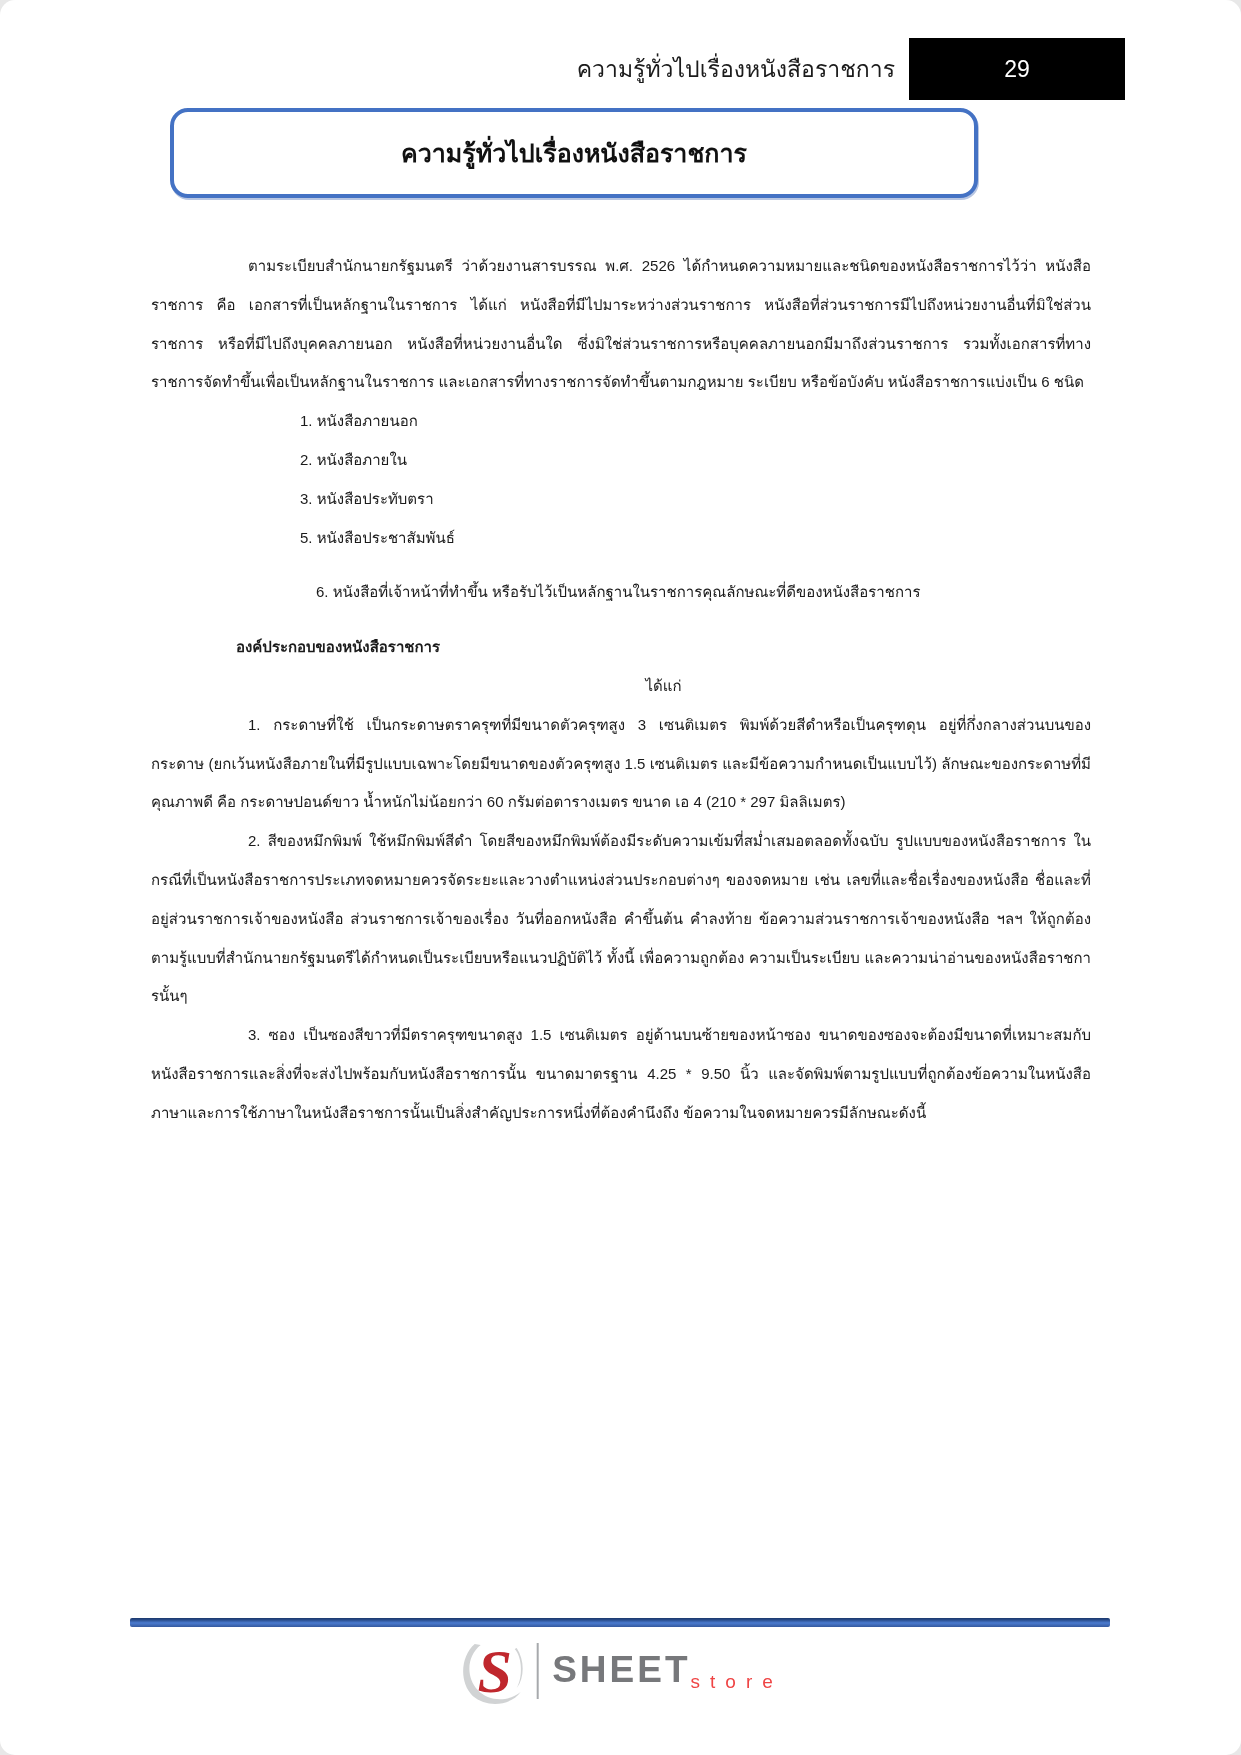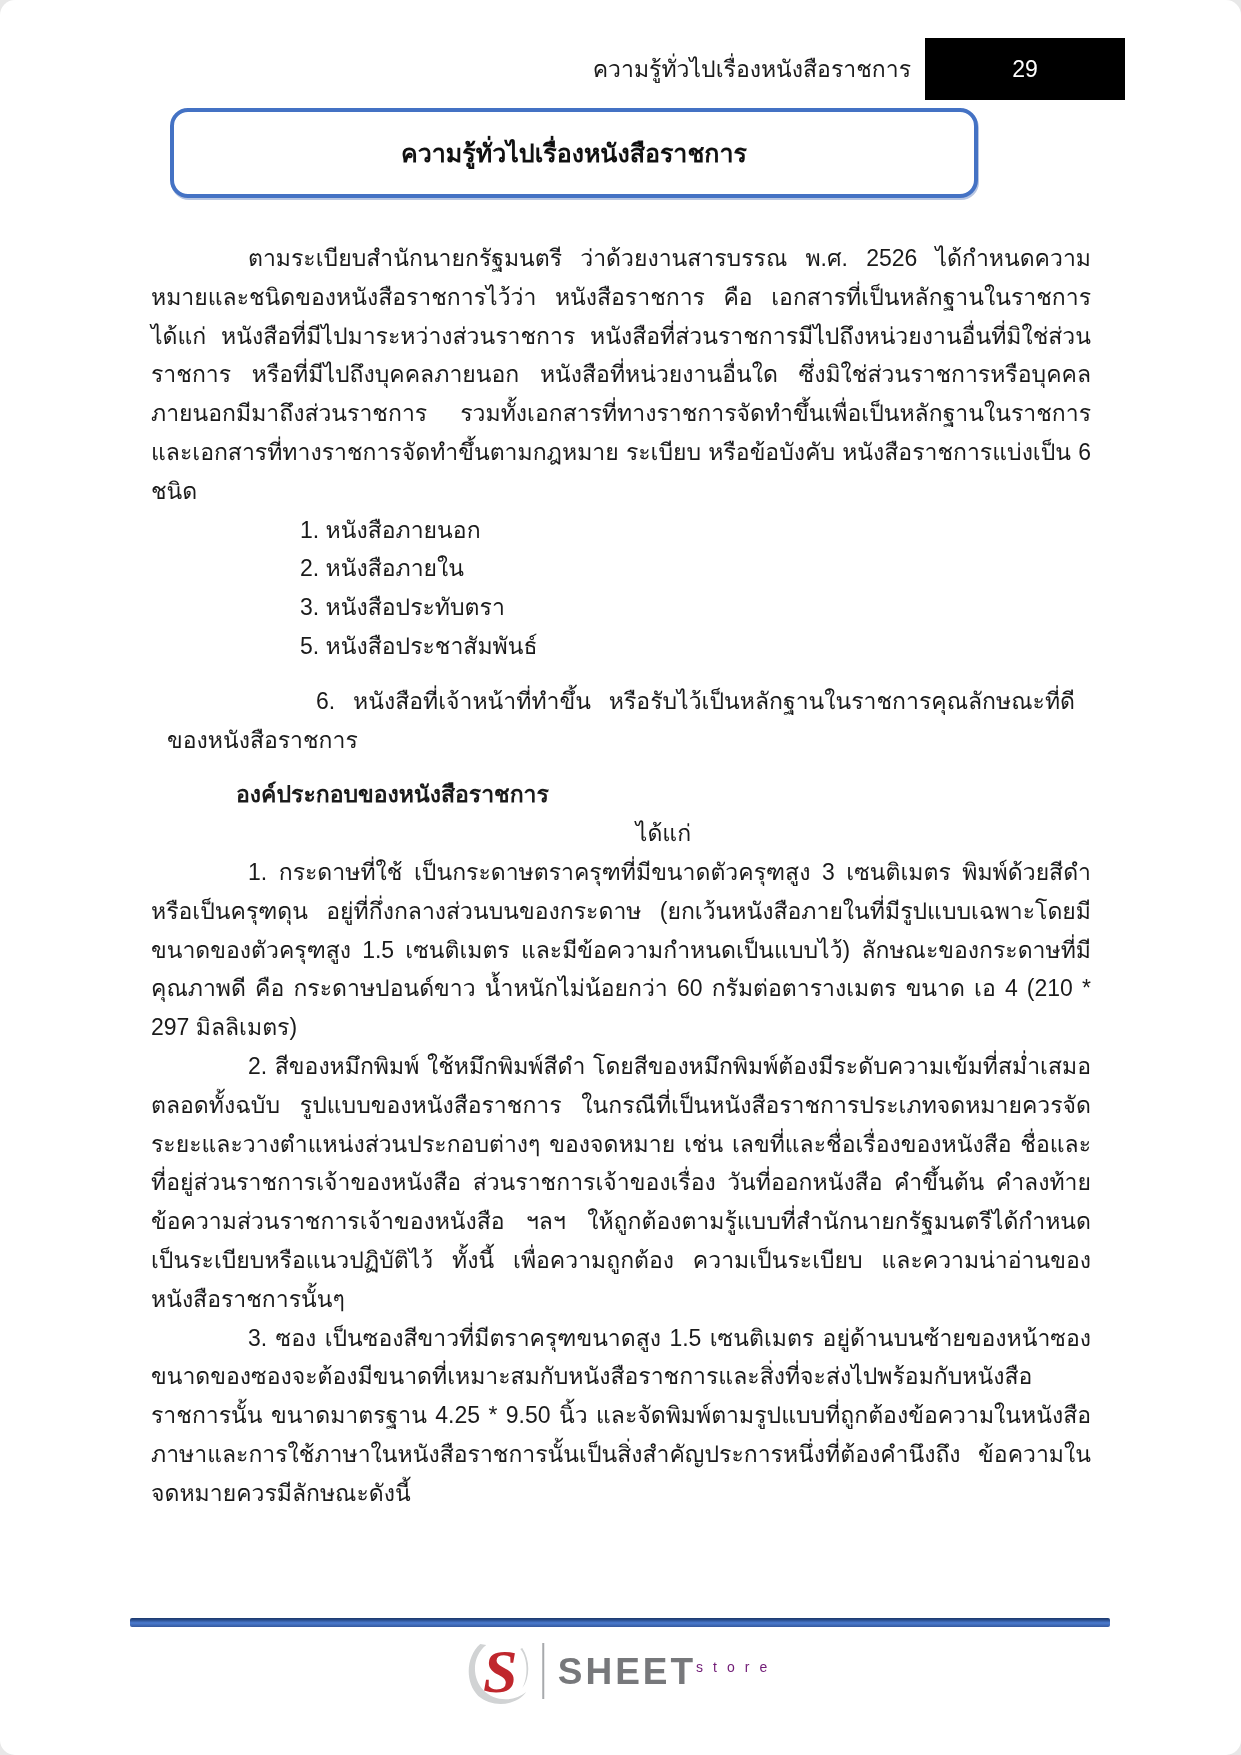--- a/index.html
+++ b/index.html
@@ -25,21 +25,21 @@
     display: flex;
     justify-content: flex-end;
     align-items: center;
   }
   .running-header-title {
     font-size: 23px;
     margin-right: 14px;
     white-space: nowrap;
   }
   .page-number-box {
-    width: 200px;
+    width: 216px;
     height: 62px;
     background: #000000;
     color: #ffffff;
     display: flex;
     align-items: center;
     justify-content: center;
     font-size: 23px;
   }
 
   
@@ -60,24 +60,24 @@
   .title-box h1 {
     margin: 0;
     font-size: 25px;
     font-weight: bold;
     color: #111111;
   }
 
   
   .body-text {
     position: absolute;
-    top: 239px;
+    top: 247px;
     left: 151px;
     width: 940px;
-    font-size: 23px;
+    font-size: 15px;
     line-height: 38.8px;
     text-align: justify;
   }
   .para-indent   { text-indent: 97px;  margin: 0; }
   .list-item     { margin: 0 0 0 149px; text-align: left; }
   .hanging-item  { text-indent: 149px; margin: 16px; }
   .section-head  { margin: 0 0 0 85px; font-weight: bold; text-align: left; }
   .section-lead  { margin: 0 0 0 85px; text-align: center; }
 
   
@@ -107,24 +107,24 @@
   }
   .logo-text-block { display: flex; flex-direction: row; }
   .brand-name {
     font-size: 37px;
     font-weight: bold;
     color: #77787b;
     letter-spacing: 3px;
     line-height: 1;
   }
   .brand-sub {
-    font-size: 14px;
-    color: #701a75;
+    font-size: 19px;
+    color: #ef4444;
     letter-spacing: 10px;
-    margin-top: 7px;
+    margin-top: 21px;
     line-height: 1;
   }
 </style>
 </head>
 <body>
 
 <div class="page">
 
   <div class="running-header">
     <span class="running-header-title">ความรู้ทั่วไปเรื่องหนังสือราชการ</span>

